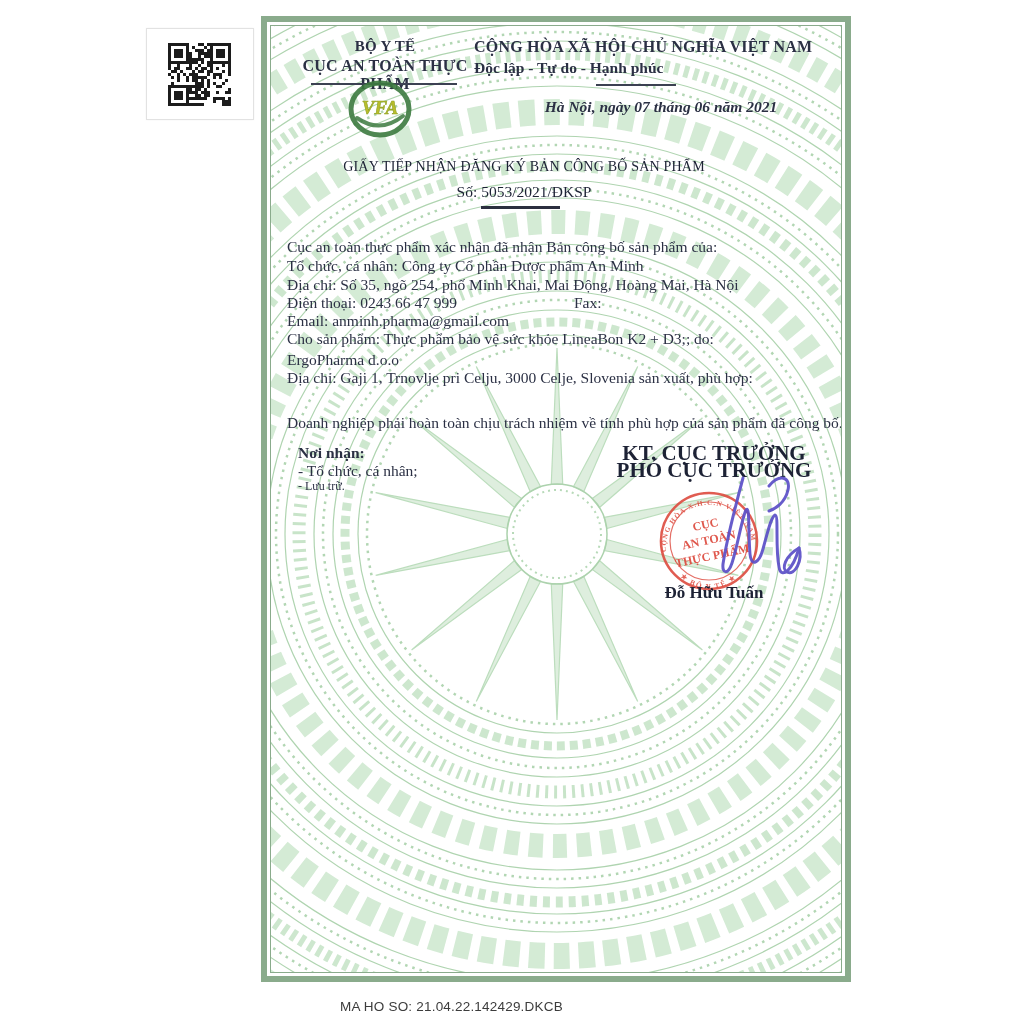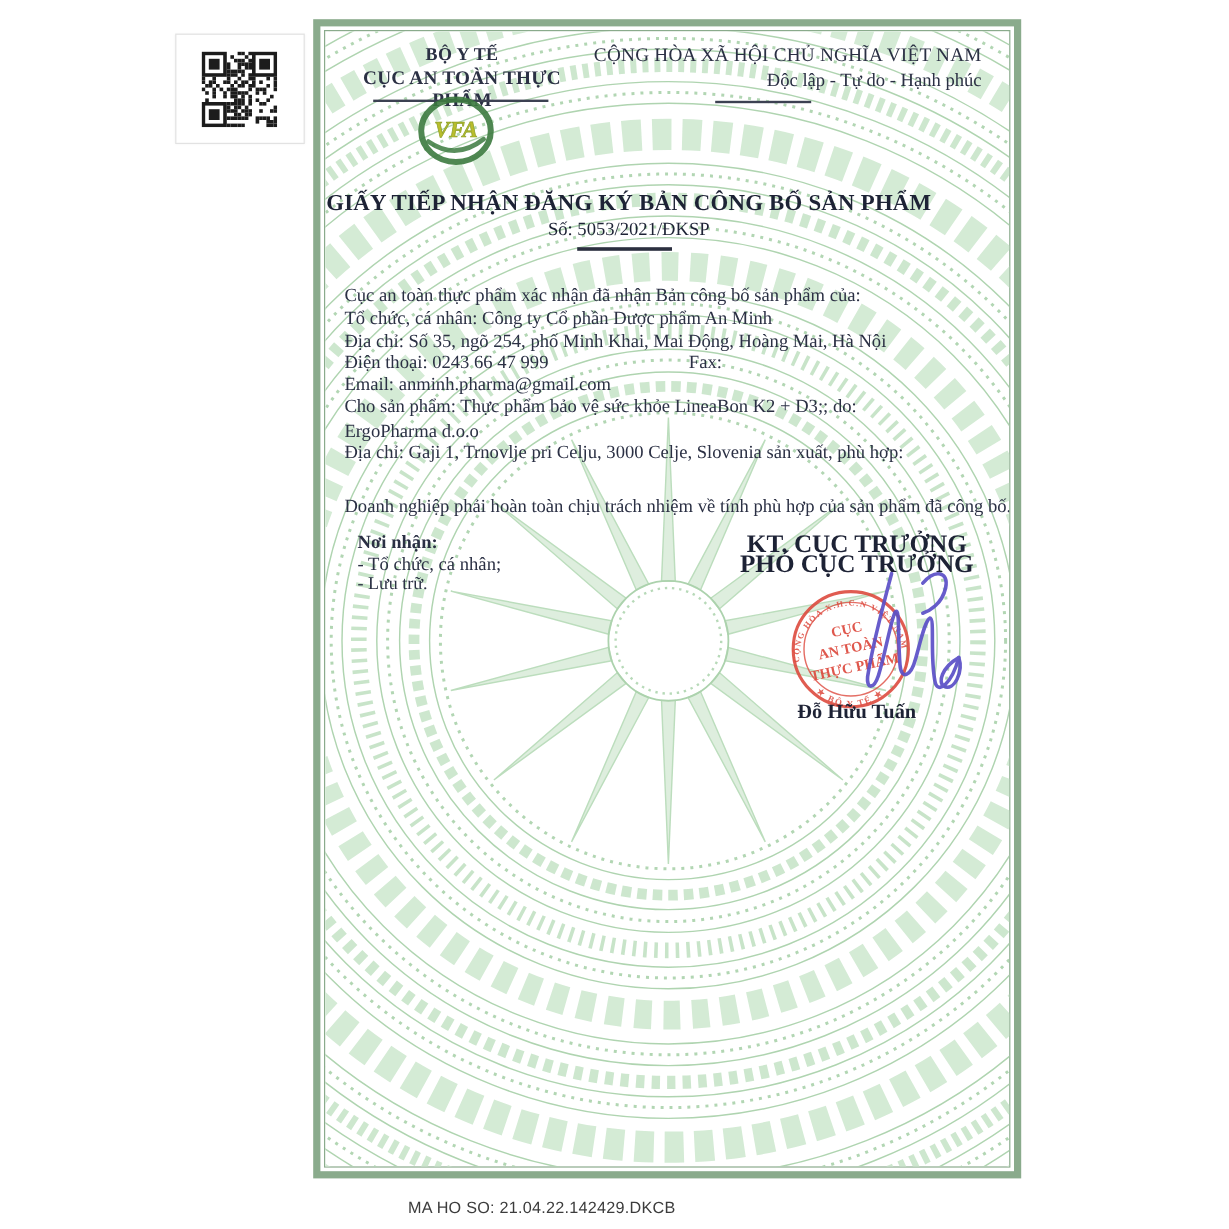--- a/index.html
+++ b/index.html
@@ -22,42 +22,42 @@
     position:absolute;inset:3px;border:1.5px solid #8aab8c;overflow:hidden;
   }
   .drum{position:absolute;left:0;top:0;z-index:0;}
   .layer{position:absolute;inset:0;z-index:2;}
   
   .hdr-left{position:absolute;left:8px;top:12px;width:212px;text-align:center;font-weight:bold;}
   .hdr-left .l1{font-size:15px;letter-spacing:.3px;}
   .hdr-left .l2{font-size:16px;margin-top:2px;letter-spacing:.2px;}
   .rule-left{position:absolute;left:40px;top:57px;width:146px;height:1.5px;background:#3c4152;}
   .vfa{position:absolute;left:76px;top:52px;}
-  .hdr-right{position:absolute;left:203px;top:12px;width:344px;text-align:right;font-weight:normal;}
+  .hdr-right{position:absolute;left:203px;top:12px;width:344px;text-align:left;font-weight:bold;}
   .hdr-right .l1{font-size:16px;letter-spacing:.2px;}
   .hdr-right .l2{font-size:15.5px;margin-top:3px;}
   .rule-right{position:absolute;left:325px;top:58px;width:80px;height:1.5px;background:#3c4152;}
   .date-line{
     position:absolute;left:218px;top:72px;width:344px;text-align:center;
     font-style:italic;font-weight:bold;font-size:15.5px;
   }
   
   .title{
     position:absolute;left:0;top:133px;width:506px;display:flex;justify-content:center;
   }
-  .title span{white-space:nowrap;font-weight:bold;font-size:19px;letter-spacing:.2px;color:#1d2235;}
+  .title span{white-space:nowrap;font-weight:normal;font-size:14px;letter-spacing:.2px;color:#1d2235;}
   .doc-number{position:absolute;left:0;top:157px;width:506px;text-align:center;font-size:15.5px;color:#1d2235;}
   .num-rule{position:absolute;left:210px;top:180px;width:79px;height:2.5px;background:#2b2f3f;}
   
   .bline{position:absolute;left:16px;white-space:nowrap;font-size:15.5px;}
   .fax{position:absolute;left:287px;top:0;font-family:Liberation Serif, serif;}
   
   .noi-nhan-h{position:absolute;left:27px;top:418px;font-weight:bold;font-size:15.5px;text-align:center;}
   .noi-nhan-i1{position:absolute;left:27px;top:436px;font-size:15.5px;}
-  .noi-nhan-i2{position:absolute;left:27px;top:453px;font-size:15px;}
+  .noi-nhan-i2{position:absolute;left:27px;top:453px;font-size:12px;}
   .sig-title{position:absolute;left:323px;top:419px;width:240px;text-align:center;font-weight:bold;font-size:21px;line-height:17px;color:#1d2235;}
   .stamp-wrap{position:absolute;left:352px;top:438px;}
   .signer{position:absolute;left:343px;top:557px;width:200px;text-align:center;font-weight:bold;font-size:17px;color:#1d2235;}
   
   .footer-code{
     position:absolute;left:340px;top:999px;width:330px;text-align:left;
     font-family:"Liberation Sans", sans-serif;font-size:13.5px;color:#3c3c3c;letter-spacing:.2px;
   }
 </style>
 </head>
@@ -286,20 +286,21 @@
         <ellipse cx="33" cy="31" rx="29" ry="26" fill="none" stroke="#3c7a3f" stroke-width="5" opacity=".9"></ellipse>
         <path d="M10 40 Q33 56 56 38" fill="none" stroke="#3c7a3f" stroke-width="4" stroke-linecap="round" opacity=".85"></path>
         <text x="33" y="36" text-anchor="middle" font-family="Liberation Serif, serif" font-style="italic" font-weight="bold" font-size="19" fill="#b9bd2c" stroke="#8fa32a" stroke-width=".6">VFA</text>
       </svg>
 
       <div class="hdr-right">
         <div class="l1">CỘNG HÒA XÃ HỘI CHỦ NGHĨA VIỆT NAM</div>
         <div class="l2">Độc lập - Tự do - Hạnh phúc</div>
       </div>
       <div class="rule-right"></div>
+      <div class="date-line">Hà Nội, ngày 07 tháng 06 năm 2021</div>
 
       <div class="title">
         <span>GIẤY TIẾP NHẬN ĐĂNG KÝ BẢN CÔNG BỐ SẢN PHẨM</span>
       </div>
       <div class="doc-number">Số: 5053/2021/ĐKSP</div>
       <div class="num-rule"></div>
 
       <div class="bline" style="top:212px">Cục an toàn thực phẩm xác nhận đã nhận Bản công bố sản phẩm của:</div>
       <div class="bline" style="top:231px">Tổ chức, cá nhân: Công ty Cổ phần Dược phẩm An Minh</div>
       <div class="bline" style="top:250px">Địa chỉ: Số 35, ngõ 254, phố Minh Khai, Mai Động, Hoàng Mai, Hà Nội</div>

